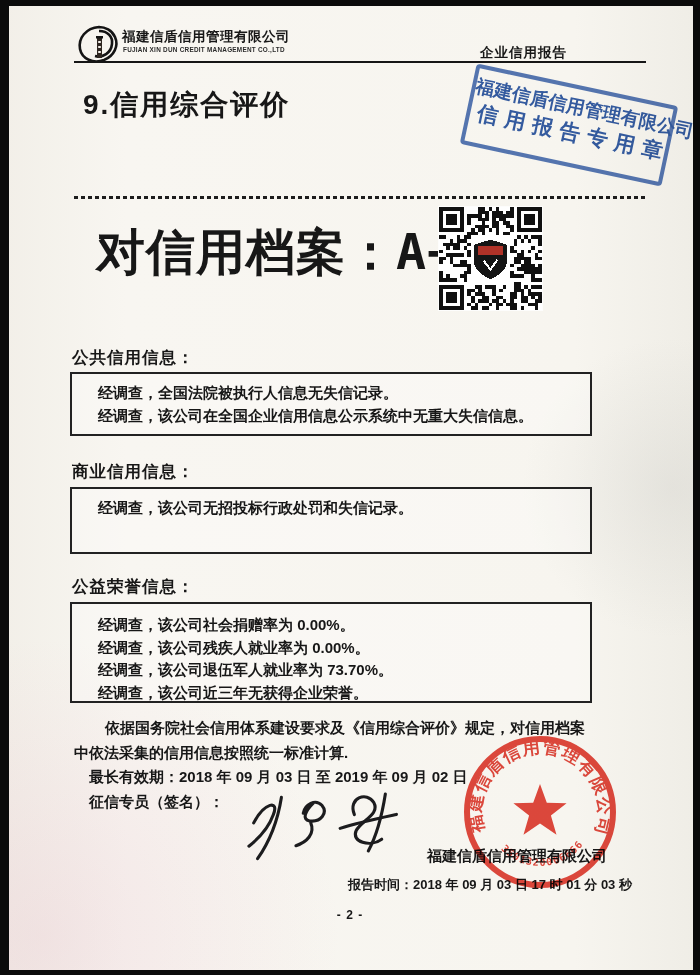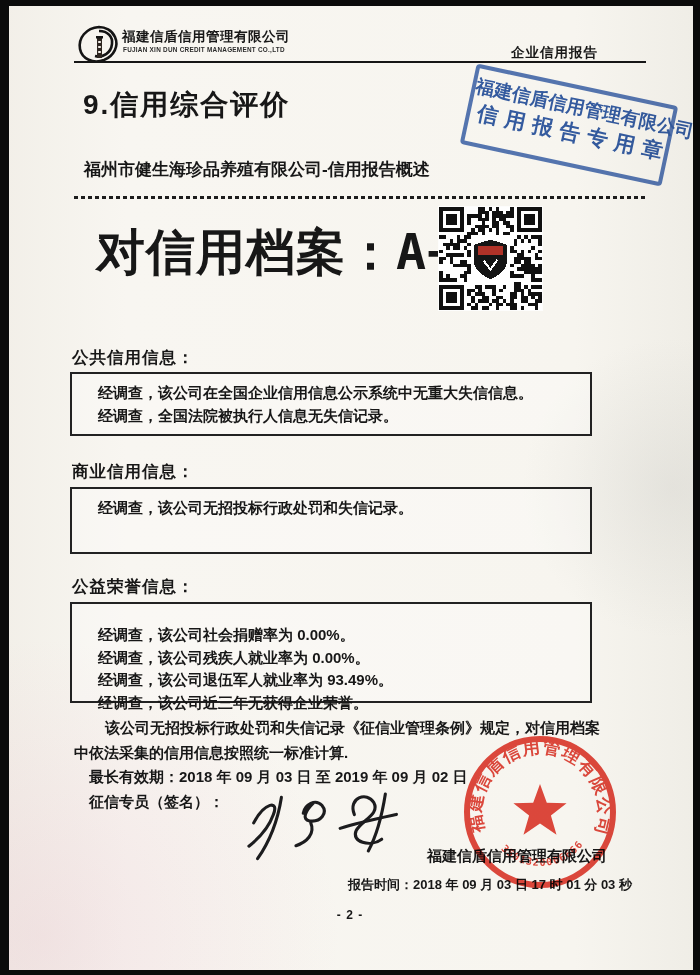--- a/index.html
+++ b/index.html
@@ -10,21 +10,21 @@
           radial-gradient(circle at 6% 96%, rgba(226,170,190,.22), transparent 26%),
           radial-gradient(circle at 96% 50%, rgba(190,190,185,.25), transparent 18%),
           linear-gradient(90deg,#f2efe8,#f8f6f1 18%,#f7f5ef 82%,#efede6);}
   .frame{position:absolute;inset:0;border-style:solid;border-color:#0b0b0b;
          border-width:6px 7px 5px 9px;pointer-events:none;z-index:60;}
   .abs{position:absolute;}
 
   
   .brand-cn{left:122px;top:28px;font-size:13.5px;font-weight:700;letter-spacing:.5px;}
   .brand-en{left:123px;top:46px;font-size:6.4px;font-weight:700;letter-spacing:.25px;color:#2b2b2b;}
-  .report-type{left:480px;top:44px;width:118px;text-align:right;font-size:13.5px;font-weight:700;letter-spacing:1px;}
+  .report-type{left:480px;top:44px;width:118px;font-size:13.5px;font-weight:700;letter-spacing:1px;}
   .header-rule{left:74px;top:61px;width:572px;height:2px;background:#161616;}
 
   
   .blue-stamp{left:466px;top:84px;width:198px;height:74px;border:4px solid rgba(38,82,166,.82);
               border-radius:4px;transform:rotate(12deg);color:#2a55a5;text-align:center;
               mix-blend-mode:multiply;opacity:.95;z-index:20;}
   .blue-stamp .l1{font-size:18.5px;font-weight:700;margin-top:5px;white-space:nowrap;}
   .blue-stamp .l2{font-size:21px;font-weight:700;letter-spacing:7px;padding-left:7px;white-space:nowrap;}
 
   .doc-title{left:83px;top:86px;font-size:28px;font-weight:800;letter-spacing:2px;}
@@ -37,21 +37,21 @@
 
   .qr{left:438px;top:206px;width:103px;height:103px;background:#fdfdfc;padding:1px;}
   .qr svg{width:100%;height:100%;display:block;shape-rendering:crispEdges;}
 
   .sec-h{font-size:16.5px;font-weight:700;letter-spacing:1px;}
   .sec-h.s1{left:72px;top:347px;} .sec-h.s2{left:72px;top:461px;} .sec-h.s3{left:72px;top:576px;}
   .box{border:2px solid #222;left:70px;width:518px;background:rgba(255,255,255,.25);}
   .box.b1{top:372px;height:60px;} .box.b2{top:487px;height:63px;} .box.b3{top:602px;height:97px;}
   .box p{margin:0;padding:0 8px 0 26px;font-size:15px;font-weight:600;line-height:23px;white-space:nowrap;}
   .box.b1 p:first-child,.box.b2 p:first-child{padding-top:7px;}
-  .box.b3 p{line-height:22.5px;} .box.b3 p:first-child{padding-top:20px;}
+  .box.b3 p{line-height:22.5px;} .box.b3 p:first-child{padding-top:10px;}
 
   .foot-para{left:74px;top:716px;width:580px;font-size:15px;font-weight:600;line-height:24.5px;}
   .foot-para p{margin:0;white-space:nowrap;}
   .ind2{text-indent:31px;} .ind1{text-indent:15px;}
 
   .signature{left:236px;top:786px;width:185px;height:82px;z-index:2;}
   .company-signature{left:427px;top:847px;font-size:15px;font-weight:700;z-index:1;white-space:nowrap;}
   .red-seal{left:455px;top:727px;width:170px;height:170px;z-index:10;mix-blend-mode:multiply;opacity:.9;}
   .report-time{left:348px;top:876px;font-size:13px;font-weight:700;z-index:1;white-space:nowrap;}
   .page-number{left:0;right:0;top:908px;text-align:center;font-size:12px;font-weight:600;letter-spacing:1px;}
@@ -76,21 +76,20 @@
     <div class="abs brand-en">FUJIAN XIN DUN CREDIT MANAGEMENT CO.,LTD</div>
     <div class="abs report-type">企业信用报告</div>
     <div class="abs header-rule"></div>
 
     <div class="abs blue-stamp">
       <div class="l1">福建信盾信用管理有限公司</div>
       <div class="l2">信用报告专用章</div>
     </div>
 
     <div class="abs doc-title">9.信用综合评价</div>
-    <div class="abs doc-subtitle">福州市健生海珍品养殖有限公司-信用报告概述</div>
     <div class="abs dashed-rule"></div>
 
     <div class="abs rating-line"><span>对信用档案：</span><span class="grade">A+</span></div>
     <div class="abs qr">
       <svg viewBox="0 0 29 29">
         <rect x="0" y="0" width="29" height="29" fill="#ffffff"></rect>
         <g class="modules" fill="#101010">
             <rect x="11" y="0" width="1" height="1"></rect>
             <rect x="12" y="0" width="1" height="1"></rect>
             <rect x="14" y="0" width="1" height="1"></rect>
@@ -352,39 +351,39 @@
         <g>
           <path d="M14.5,8.9 L19.4,10.4 V15.4 C19.4,18.7 14.5,20.6 14.5,20.6 C14.5,20.6 9.6,18.7 9.6,15.4 V10.4 Z" fill="#151515" stroke="#ffffff" stroke-width="0.55"></path>
           <rect x="11" y="11.1" width="7" height="2.3" fill="#b03228"></rect>
           <path d="M12.6,15.2 L14.5,17.6 L16.4,14.9" fill="none" stroke="#ffffff" stroke-width="0.6"></path>
         </g>
       </svg>
     </div>
 
     <div class="abs sec-h s1">公共信用信息：</div>
     <div class="abs box b1">
+      <p>经调查，全国法院被执行人信息无失信记录。</p>
       <p>经调查，该公司在全国企业信用信息公示系统中无重大失信信息。</p>
-      <p>经调查，全国法院被执行人信息无失信记录。</p>
     </div>
 
     <div class="abs sec-h s2">商业信用信息：</div>
     <div class="abs box b2">
       <p>经调查，该公司无招投标行政处罚和失信记录。</p>
     </div>
 
     <div class="abs sec-h s3">公益荣誉信息：</div>
     <div class="abs box b3">
       <p>经调查，该公司社会捐赠率为 0.00%。</p>
       <p>经调查，该公司残疾人就业率为 0.00%。</p>
-      <p>经调查，该公司退伍军人就业率为 93.49%。</p>
+      <p>经调查，该公司退伍军人就业率为 73.70%。</p>
       <p>经调查，该公司近三年无获得企业荣誉。</p>
     </div>
 
     <div class="abs foot-para">
-      <p class="ind2">该公司无招投标行政处罚和失信记录《征信业管理条例》规定，对信用档案</p>
+      <p class="ind2">依据国务院社会信用体系建设要求及《信用综合评价》规定，对信用档案</p>
       <p>中依法采集的信用信息按照统一标准计算.</p>
       <p class="ind1">最长有效期：2018 年 09 月 03 日 至 2019 年 09 月 02 日</p>
       <p class="ind1">征信专员（签名）：</p>
     </div>
 
     <svg class="abs signature" viewBox="0 0 185 80" title="刘秀锦">
       <g fill="none" stroke="#1c1c1e" stroke-width="3.1" stroke-linecap="round" transform="rotate(-3 92 40)">
         <path d="M18,32 C30,12 45,10 38,25 C33,37 22,48 12,55"></path>
         <path d="M47,8 C43,27 34,50 20,68"></path>
         <path d="M79,15 C70,23 66,31 74,33 C85,35 93,26 87,18 C81,11 70,16 68,25"></path>

